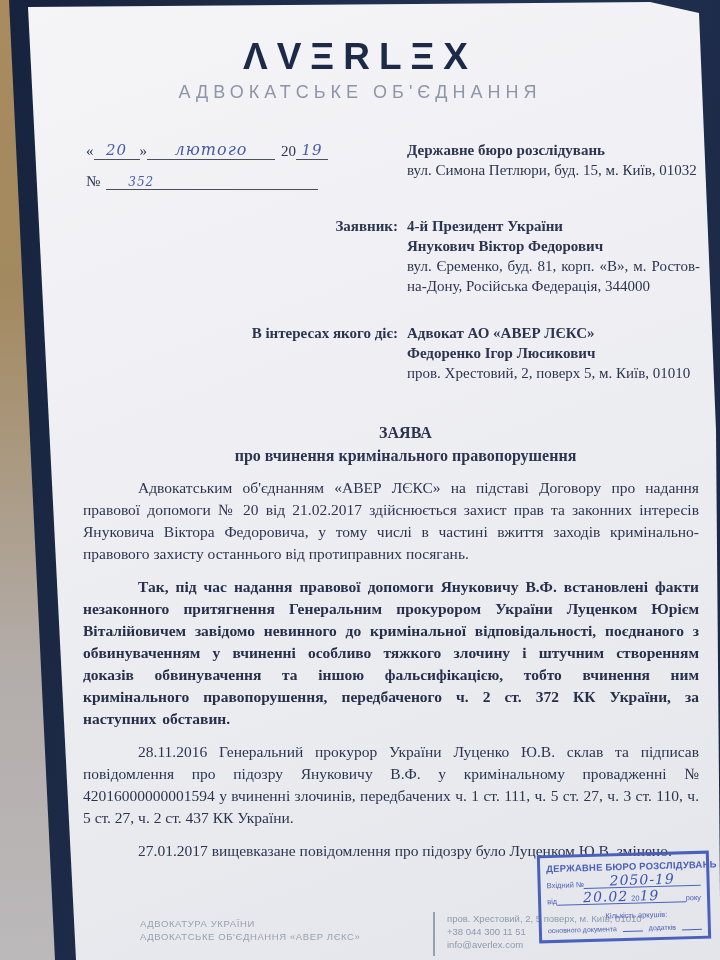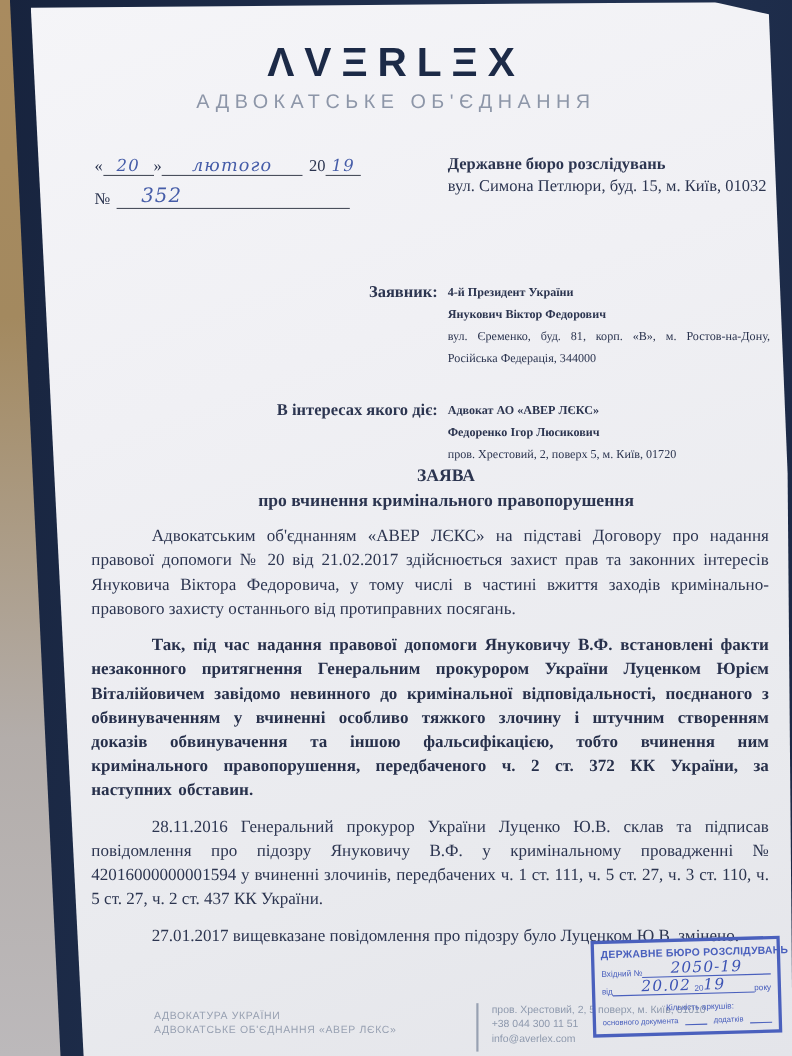--- a/index.html
+++ b/index.html
@@ -28,28 +28,28 @@
     letter-spacing:5px; color:#8d96a8; }
 
   
   .ref { position:absolute; left:86px; top:130px; width:265px; font-size:15px; color:#2c3550; }
   .ref-line { display:flex; align-items:flex-end; height:30px; }
   .hand { font-style:italic; color:#455ca8; font-family:"DejaVu Serif", serif; letter-spacing:1px; }
   .u { border-bottom:1.5px solid #4a4f5c; display:inline-flex; justify-content:center; align-items:flex-end; }
   .u-day { width:46px; }
   .u-month { width:128px; font-size:16px; }
   .u-year { width:32px; }
-  .u-num { width:212px; justify-content:flex-start; padding-left:22px; font-size:18px;text-align:center; }
+  .u-num { width:212px; justify-content:flex-start; padding-left:22px; font-size:12px;text-align:center; }
 
   
   .recipient { position:absolute; left:407px; top:140px; width:292px; font-size:15px; line-height:20px; }
   .recipient .addr { text-align:justify; }
-  .party { position:absolute; left:228px; width:472px; display:flex;margin-top:40px; }
+  .party { position:absolute; left:228px; width:472px; display:flex; }
   .party-label { width:170px; text-align:right; font-weight:bold; font-size:15px; line-height:20px; flex:none; }
-  .party-value { margin-left:9px; width:293px; font-size:11px; line-height:20px; }
+  .party-value { margin-left:9px; width:293px; font-size:15px; line-height:20px; }
   .party-value .addr { text-align:justify; }
   .party-1 { top:216px; }
   .party-2 { top:323px; }
 
   
   .doc-title { position:absolute; left:98px; top:421px; width:615px; text-align:center;
     font-weight:bold; font-size:16px; line-height:23px; }
 
   
   .body-text { position:absolute; left:83px; top:477px; width:616px; font-size:15.5px;
@@ -121,21 +121,21 @@
         <div class="b">Янукович Віктор Федорович</div>
         <div class="addr">вул. Єременко, буд. 81, корп. «В», м. Ростов-на-Дону, Російська Федерація, 344000</div>
       </div>
     </div>
 
     <div class="party party-2 ink">
       <div class="party-label">В інтересах якого діє:</div>
       <div class="party-value">
         <div class="b">Адвокат АО «АВЕР ЛЄКС»</div>
         <div class="b">Федоренко Ігор Люсикович</div>
-        <div class="addr">пров. Хрестовий, 2, поверх 5, м. Київ, 01720</div>
+        <div class="addr">пров. Хрестовий, 2, поверх 5, м. Київ, 01010</div>
       </div>
     </div>
 
     <div class="doc-title ink">
       <div>ЗАЯВА</div>
       <div>про вчинення кримінального правопорушення</div>
     </div>
 
     <div class="body-text">
       <p>Адвокатським об'єднанням «АВЕР ЛЄКС» на підставі Договору про надання правової допомоги № 20 від 21.02.2017 здійснюється захист прав та законних інтересів Януковича Віктора Федоровича, у тому числі в частині вжиття заходів кримінально-правового захисту останнього від протиправних посягань.</p>

